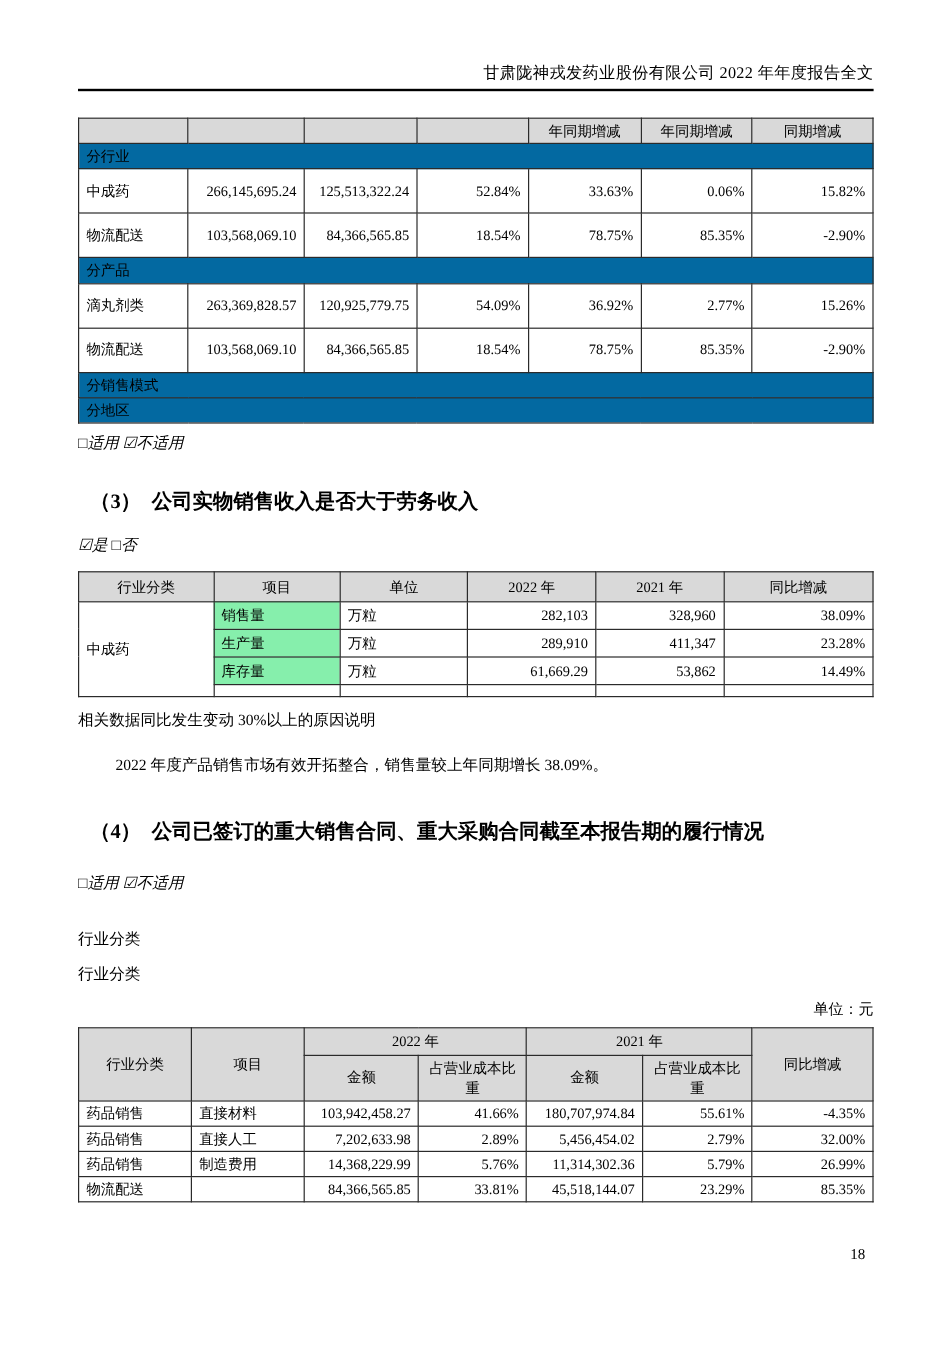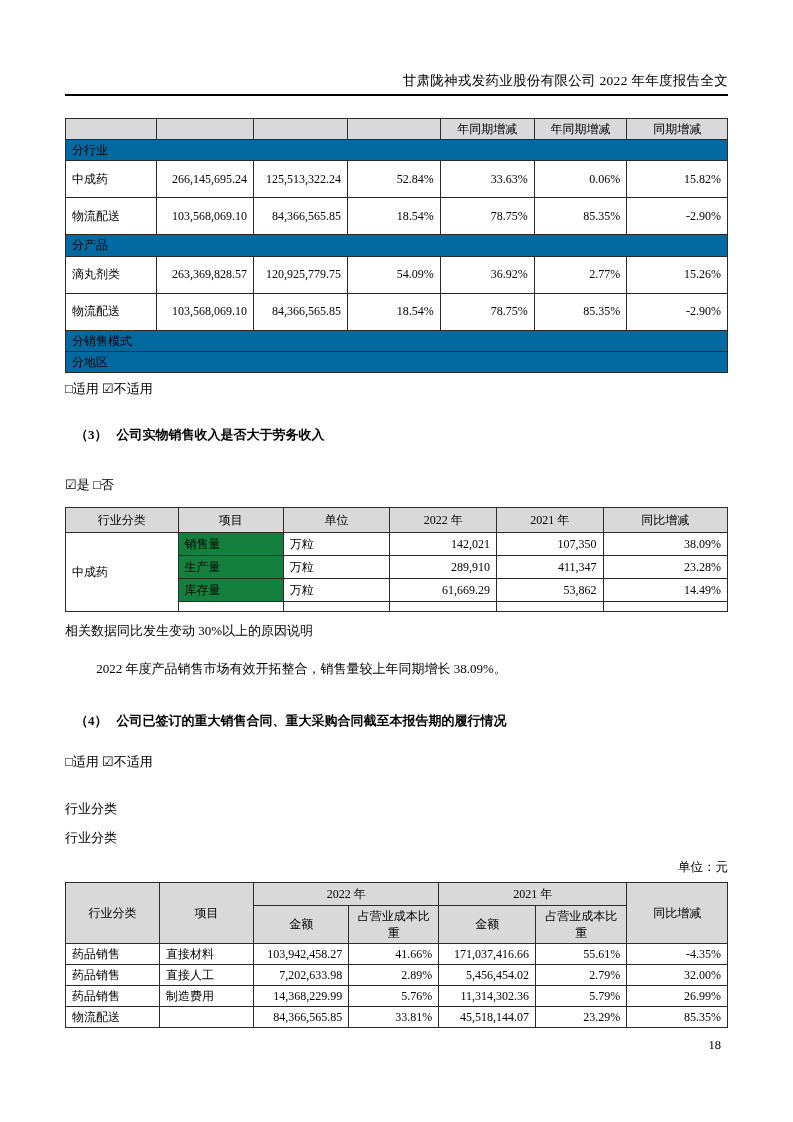--- a/index.html
+++ b/index.html
@@ -2,51 +2,51 @@
 <html><head>
 <meta charset="utf-8">
 <style>
   html,body{margin:0;padding:0;}
   body{
     width:793px;height:1122px;background:#ffffff;color:#000;
     font-family:"Liberation Serif","DejaVu Serif",serif;
     position:relative;overflow:hidden;
     -webkit-font-smoothing:antialiased;
   }
-  .page{padding:72px 65px 0 65px;}
+  .page{padding:52px 65px 0 65px;}
   .doc-header{
     text-align:right;font-size:13.5px;letter-spacing:.3px;
     padding-bottom:4px;border-bottom:2.5px solid #000;
   }
   table{width:100%;border-collapse:collapse;table-layout:fixed;font-size:12px;}
   table{border:1.5px solid #2b2b2b;}
   td,th{border:1px solid #2b2b2b;padding:2px 6px;font-weight:normal;vertical-align:middle;line-height:1.35;}
   .hdr{background:#d9d9d9;text-align:center;}
   .sec{background:#0369a1;text-align:left;height:20px;}
   .cell-l{text-align:left;}
   .cell-r{text-align:right;word-break:break-all;}
   .t1{margin-top:22px;}
   .t1 td{height:auto;font-family:Liberation Serif, serif;}
   .t1 .hrow td{height:16px;}
   .row2l td{height:32px;}
   .t2{margin-top:13px;}
   .t2 .hrow td{height:20px;}
   .t2 td{height:18px;}
-  .t2 .item{background:#15803d;}
+  .t2 .item{background:#86efac;}
   .t2 .empty-row td{height:9px;padding:0 6px;}
   .t3{margin-top:6px;}
   .t3 .hdr{height:18px;}
   .para{font-size:13px;line-height:1.45;margin:0;}
   .mt-para1{margin-top:11px;}
-  .check{font-size:13px;margin:0;}
+  .check{font-size:13px;margin:0;font-style:italic;}
   .mt-check1{margin-top:7px;}
-  .heading{font-size:13px;font-weight:bold;margin:0;padding-left:10px;}
+  .heading{font-size:17px;font-weight:bold;margin:0;padding-left:10px;}
   .heading .hnum{margin-right:9px;}
   .mt-h3{margin-top:28px;}
-  .mt-c2{margin-top:32px;}
+  .mt-c2{margin-top:16px;}
   .mt-p2{margin-top:10px;}
   .mt-c3{margin-top:7px;}
   .indent-para{margin-top:19px;text-indent:2.4em;}
   .mt-h4{margin-top:33px;}
   .mt-c4{margin-top:23px;}
   .mt-h5{margin-top:27px;}
   .mt-p4{margin-top:29px;}
   .mt-p5{margin-top:11px;}
   .unit{font-size:12.5px;text-align:right;margin:11px 0 0 0;}
   .page-num{position:absolute;top:1038px;right:72px;font-size:12.5px;}
@@ -152,22 +152,22 @@
       <td class="hdr">项目</td>
       <td class="hdr">单位</td>
       <td class="hdr">2022 年</td>
       <td class="hdr">2021 年</td>
       <td class="hdr">同比增减</td>
     </tr>
     <tr>
       <td class="cell-l" rowspan="4">中成药</td>
       <td class="cell-l item">销售量</td>
       <td class="cell-l">万粒</td>
-      <td class="cell-r">142,021</td>
-      <td class="cell-r">107,350</td>
+      <td class="cell-r">282,103</td>
+      <td class="cell-r">328,960</td>
       <td class="cell-r">38.09%</td>
     </tr>
     <tr>
       <td class="cell-l item">生产量</td>
       <td class="cell-l">万粒</td>
       <td class="cell-r">289,910</td>
       <td class="cell-r">411,347</td>
       <td class="cell-r">23.28%</td>
     </tr>
     <tr>
@@ -222,21 +222,21 @@
       <td class="hdr">金额</td>
       <td class="hdr">占营业成本比重</td>
       <td class="hdr">金额</td>
       <td class="hdr">占营业成本比重</td>
     </tr>
     <tr>
       <td class="cell-l">药品销售</td>
       <td class="cell-l">直接材料</td>
       <td class="cell-r">103,942,458.27</td>
       <td class="cell-r">41.66%</td>
-      <td class="cell-r">171,037,416.66</td>
+      <td class="cell-r">180,707,974.84</td>
       <td class="cell-r">55.61%</td>
       <td class="cell-r">-4.35%</td>
     </tr>
     <tr>
       <td class="cell-l">药品销售</td>
       <td class="cell-l">直接人工</td>
       <td class="cell-r">7,202,633.98</td>
       <td class="cell-r">2.89%</td>
       <td class="cell-r">5,456,454.02</td>
       <td class="cell-r">2.79%</td>

